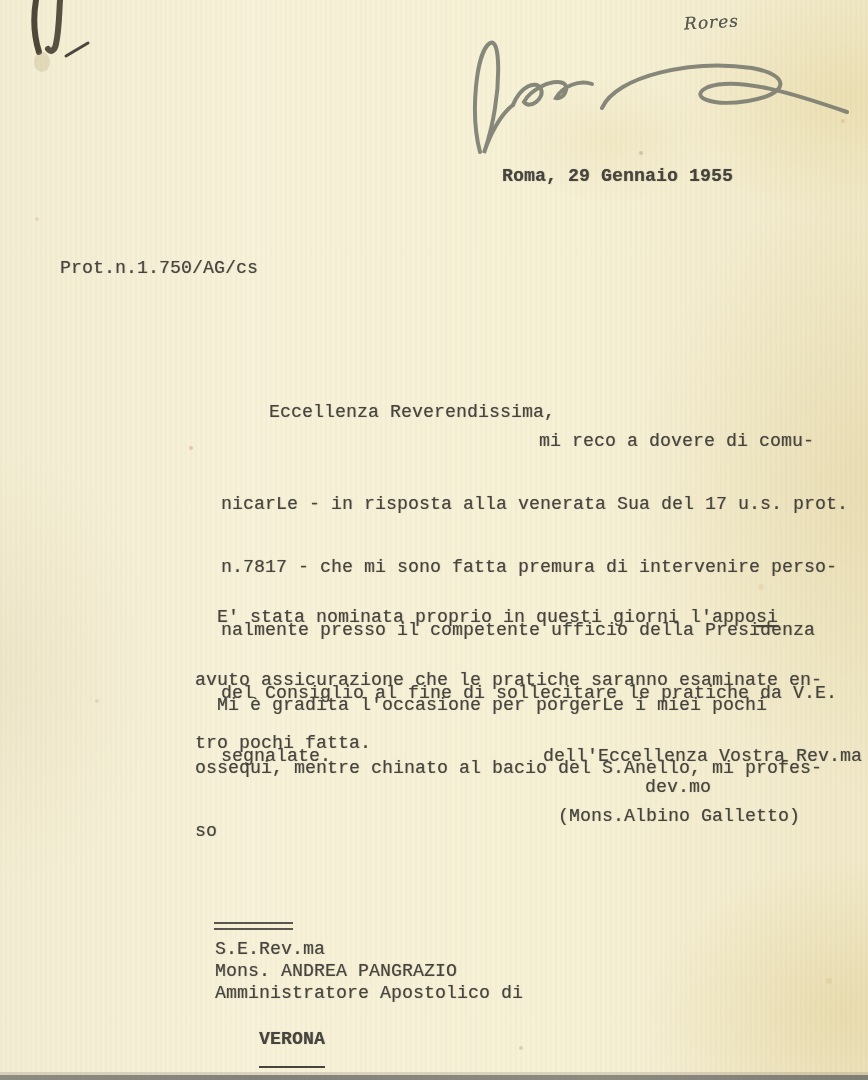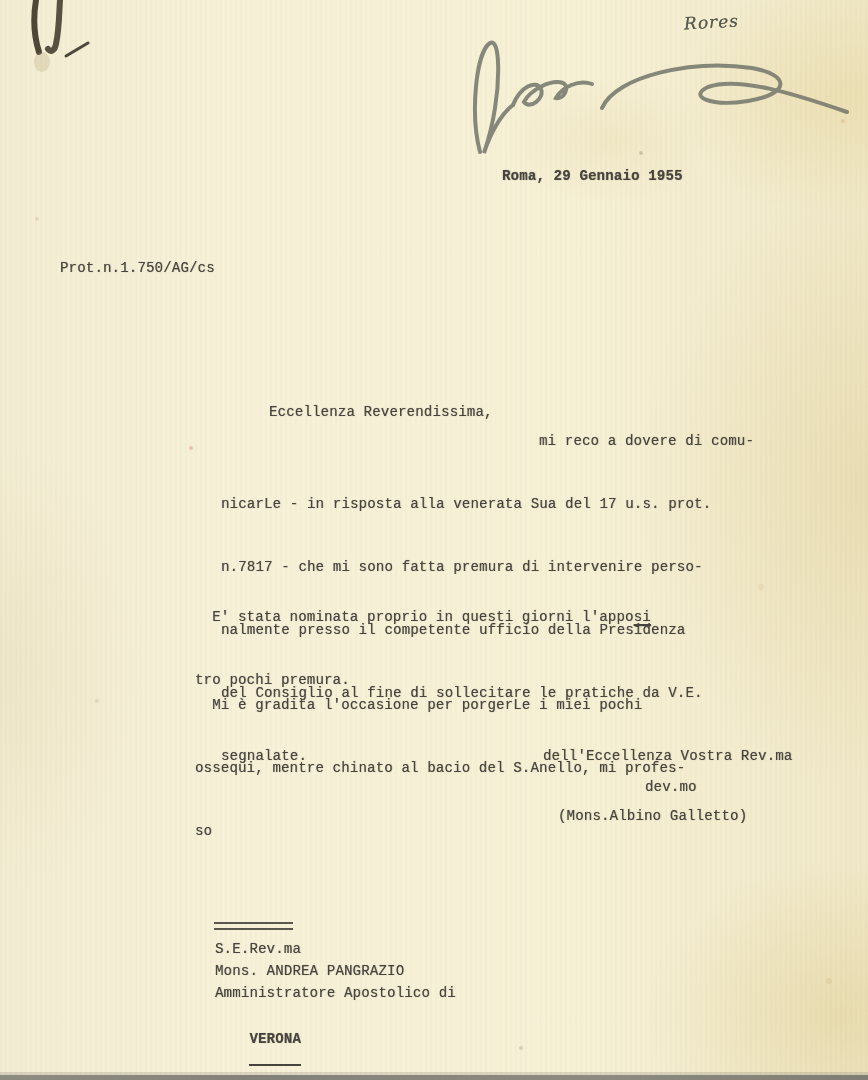--- a/index.html
+++ b/index.html
@@ -18,21 +18,21 @@
   }
   
   .texture{
     position:absolute;inset:0;pointer-events:none;
     background:repeating-linear-gradient(90deg,
       rgba(120,110,80,0.028) 0 2px, rgba(255,255,255,0.02) 2px 5px);
   }
   .typed{
     position:absolute;
     color:#46443d;
-    font-size:14px;
+    font-size:18px;
     line-height:21px;
     letter-spacing:0.2px;
     white-space:pre;
     text-shadow:0.4px 0.4px 0.8px rgba(70,66,58,0.55);
   }
   .boldish{font-weight:bold;text-shadow:0.4px 0.4px 1px rgba(55,52,45,0.6);}
   .u-seg{text-decoration:underline;text-decoration-thickness:2px;text-underline-offset:3px;}
   .o-seg{text-decoration:overline;text-decoration-thickness:2px;}
   .faint-seg{color:rgba(100,94,80,0.40);text-shadow:none;}
   .city{border-bottom:2.5px solid #46443d;padding-bottom:17px;font-weight:bold;}
@@ -107,21 +107,22 @@
   <div class="typed" style="left:221px;top:452px;">
     <div>nicarLe - in risposta alla venerata Sua del 17 u.s. prot.</div>
     <div>n.7817 - che mi sono fatta premura di intervenire perso-</div>
     <div>nalmente presso il competente ufficio della Presidenza</div>
     <div>del Consiglio al fine di sollecitare le pratiche da V.E.</div>
     <div>segnalate.</div>
   </div>
 
   <div class="typed" style="left:195px;top:565px;">
     <div><span>  E' stata nominata proprio in questi giorni l'appo</span><span class="u-seg">si</span></div>
-    <div>tro pochi premura.</div>
+    <div>avuto assicurazione che le pratiche saranno esaminate en-</div>
+    <div>tro pochi fatta.</div>
   </div>
 
   <div class="typed" style="left:195px;top:653px;">
     <div>  Mi è gradita l'occasione per porgerLe i miei pochi</div>
     <div>ossequi, mentre chinato al bacio del S.Anello, mi profes-</div>
     <div>so</div>
   </div>
 
   <div class="typed" style="left:519px;top:746px;margin-left:24px;">dell'Eccellenza Vostra Rev.ma</div>
   <div class="typed" style="left:645px;top:777px;">dev.mo</div>

